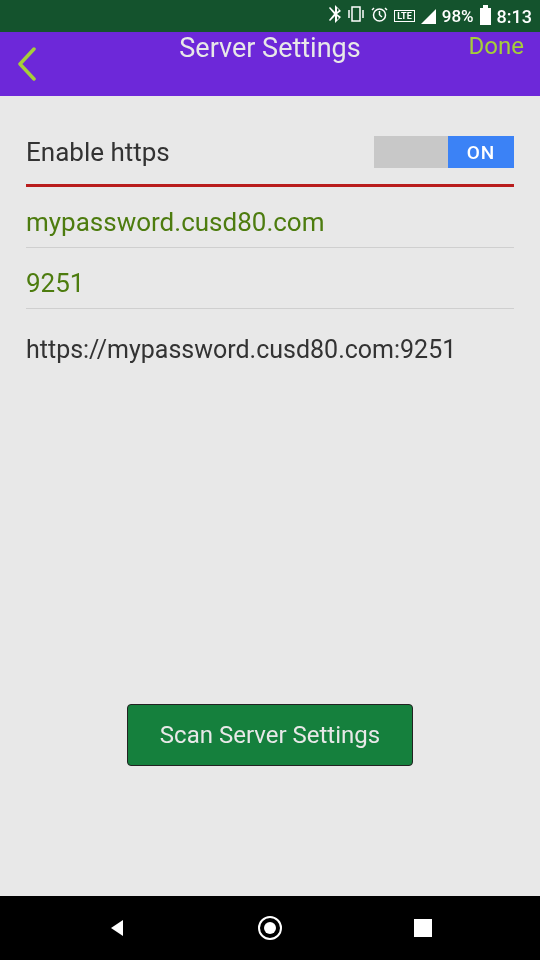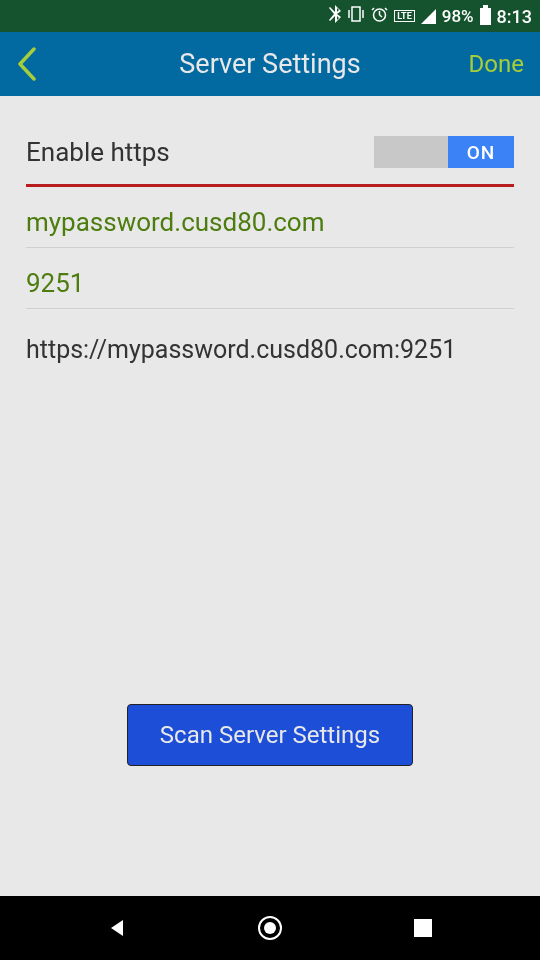--- a/index.html
+++ b/index.html
@@ -39,23 +39,22 @@
       border: 1px solid #fff;
       padding: 0 2px;
       line-height: 10px;
     }
     .status-time {
       font-size: 18px;
       font-weight: 500;
     }
     .app-bar {
       height: 64px;
-      background: #0369a1;
-      display: flex;
-      align-items: center;
+      background: #6d28d9;
+      display: flex;
       padding: 0 16px;
       position: relative;
     }
     .back-btn {
       color: #a6ce39;
       font-size: 32px;
       cursor: pointer;
       width: 32px;
       display: flex;
       align-items: center;
@@ -130,21 +129,21 @@
       padding: 26px 0;
       font-size: 25px;
       color: #333;
       word-break: break-all;
     }
     .spacer {
       flex: 1;
     }
     .scan-btn {
       align-self: center;
-      background: #1d4ed8;
+      background: #15803d;
       color: #e8e8e8;
       font-size: 24px;
       padding: 16px 32px;
       border: 1px solid #222;
       border-radius: 4px;
       cursor: pointer;
       margin-bottom: 130px;
     }
     .nav-bar {
       height: 64px;

